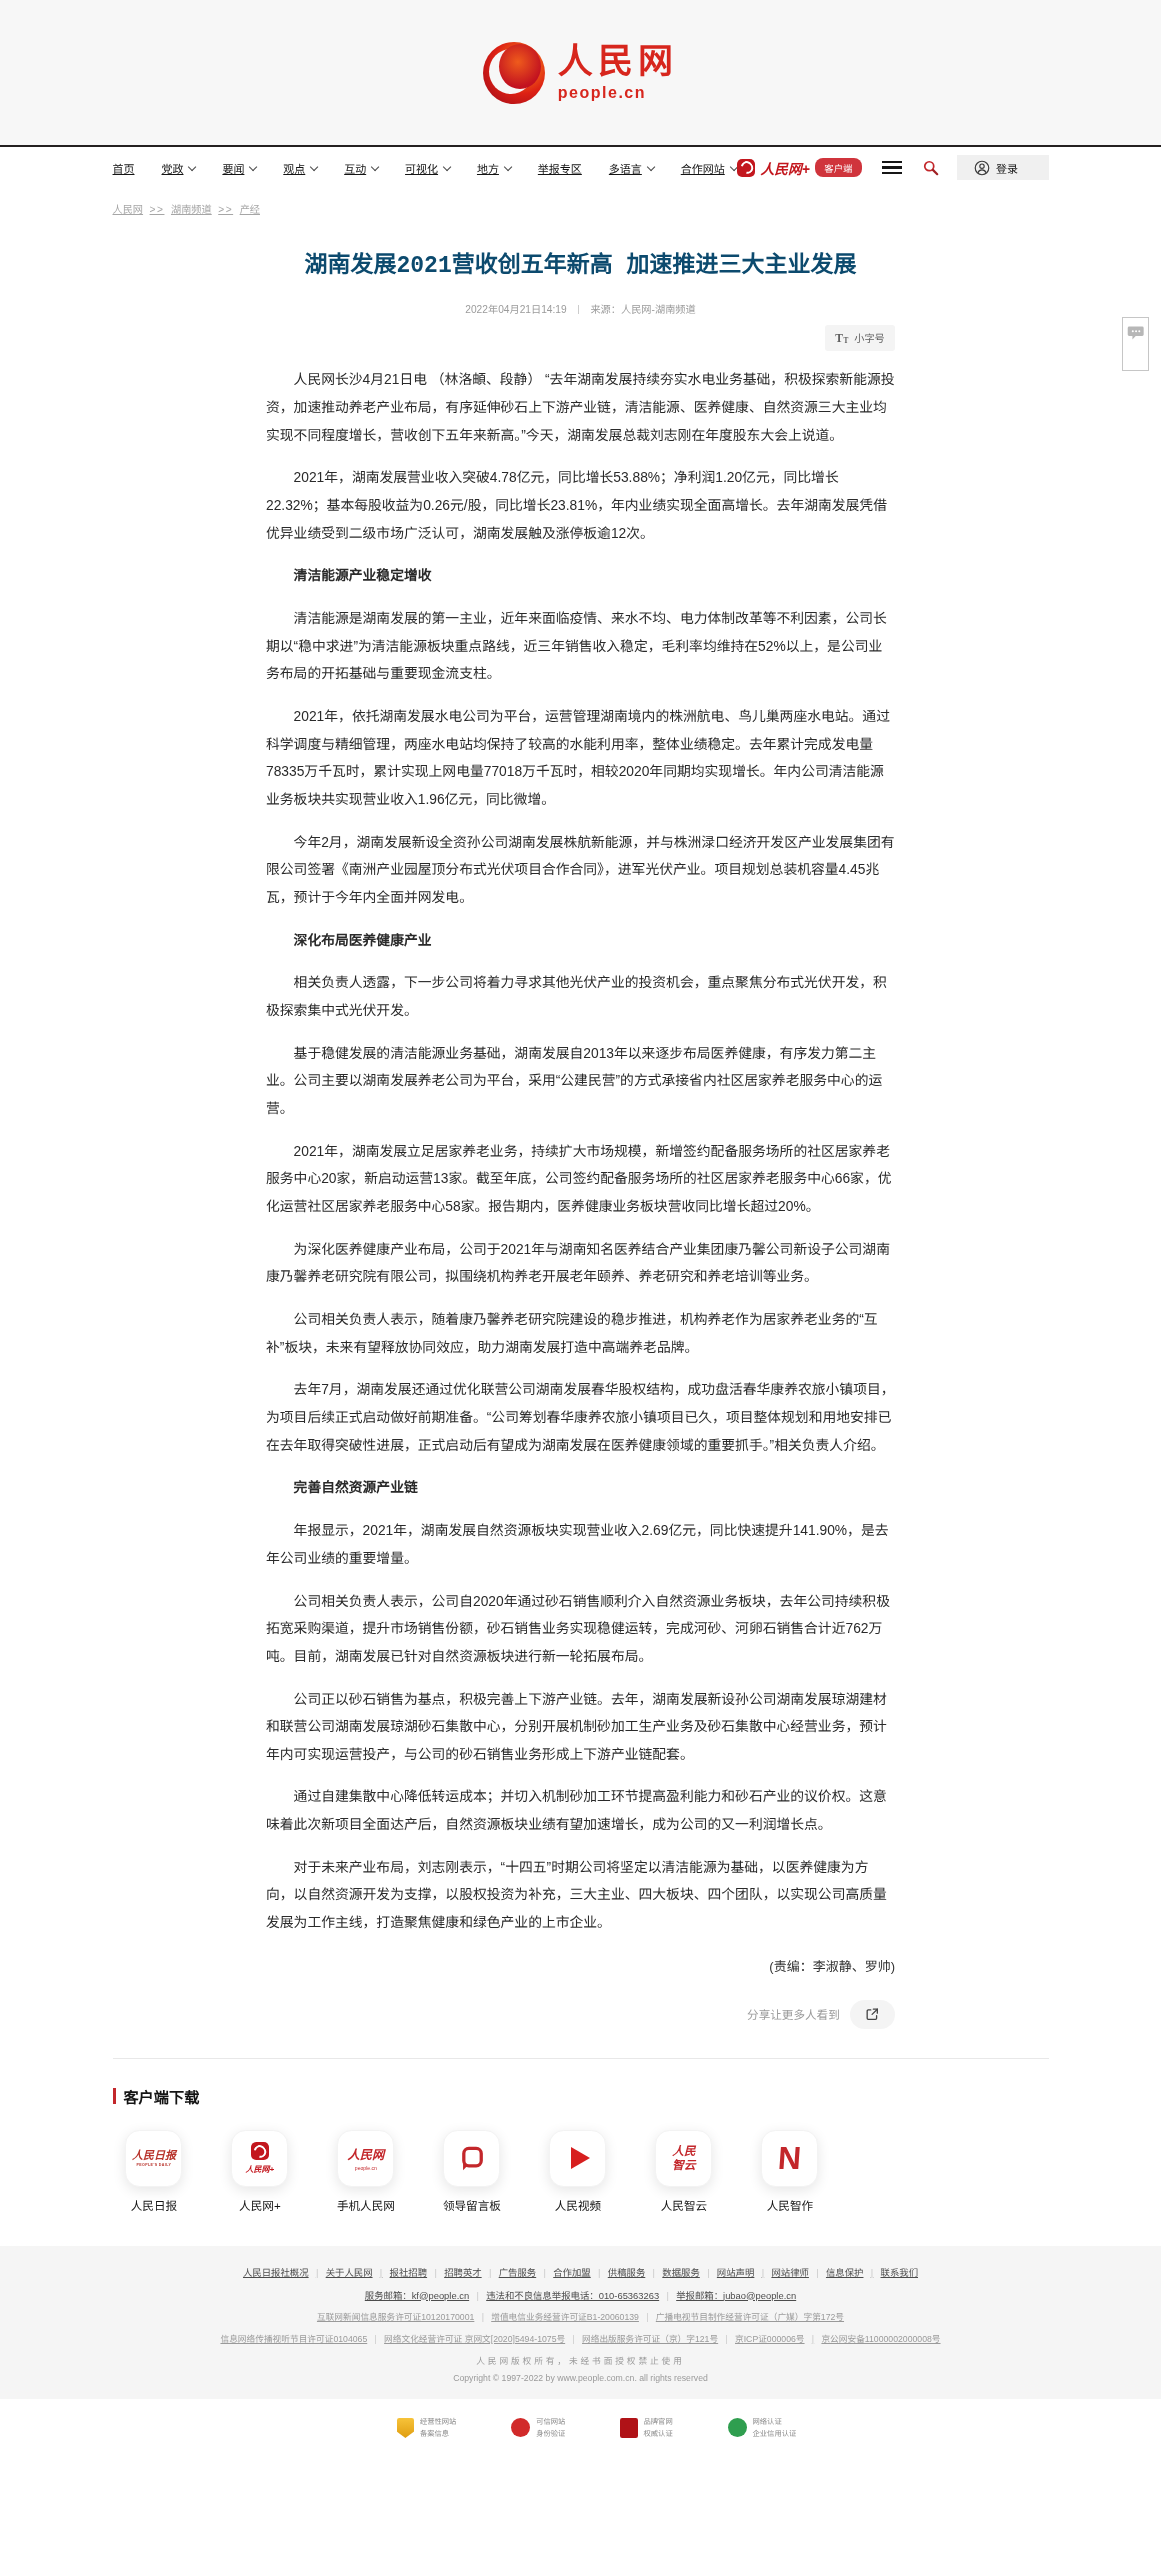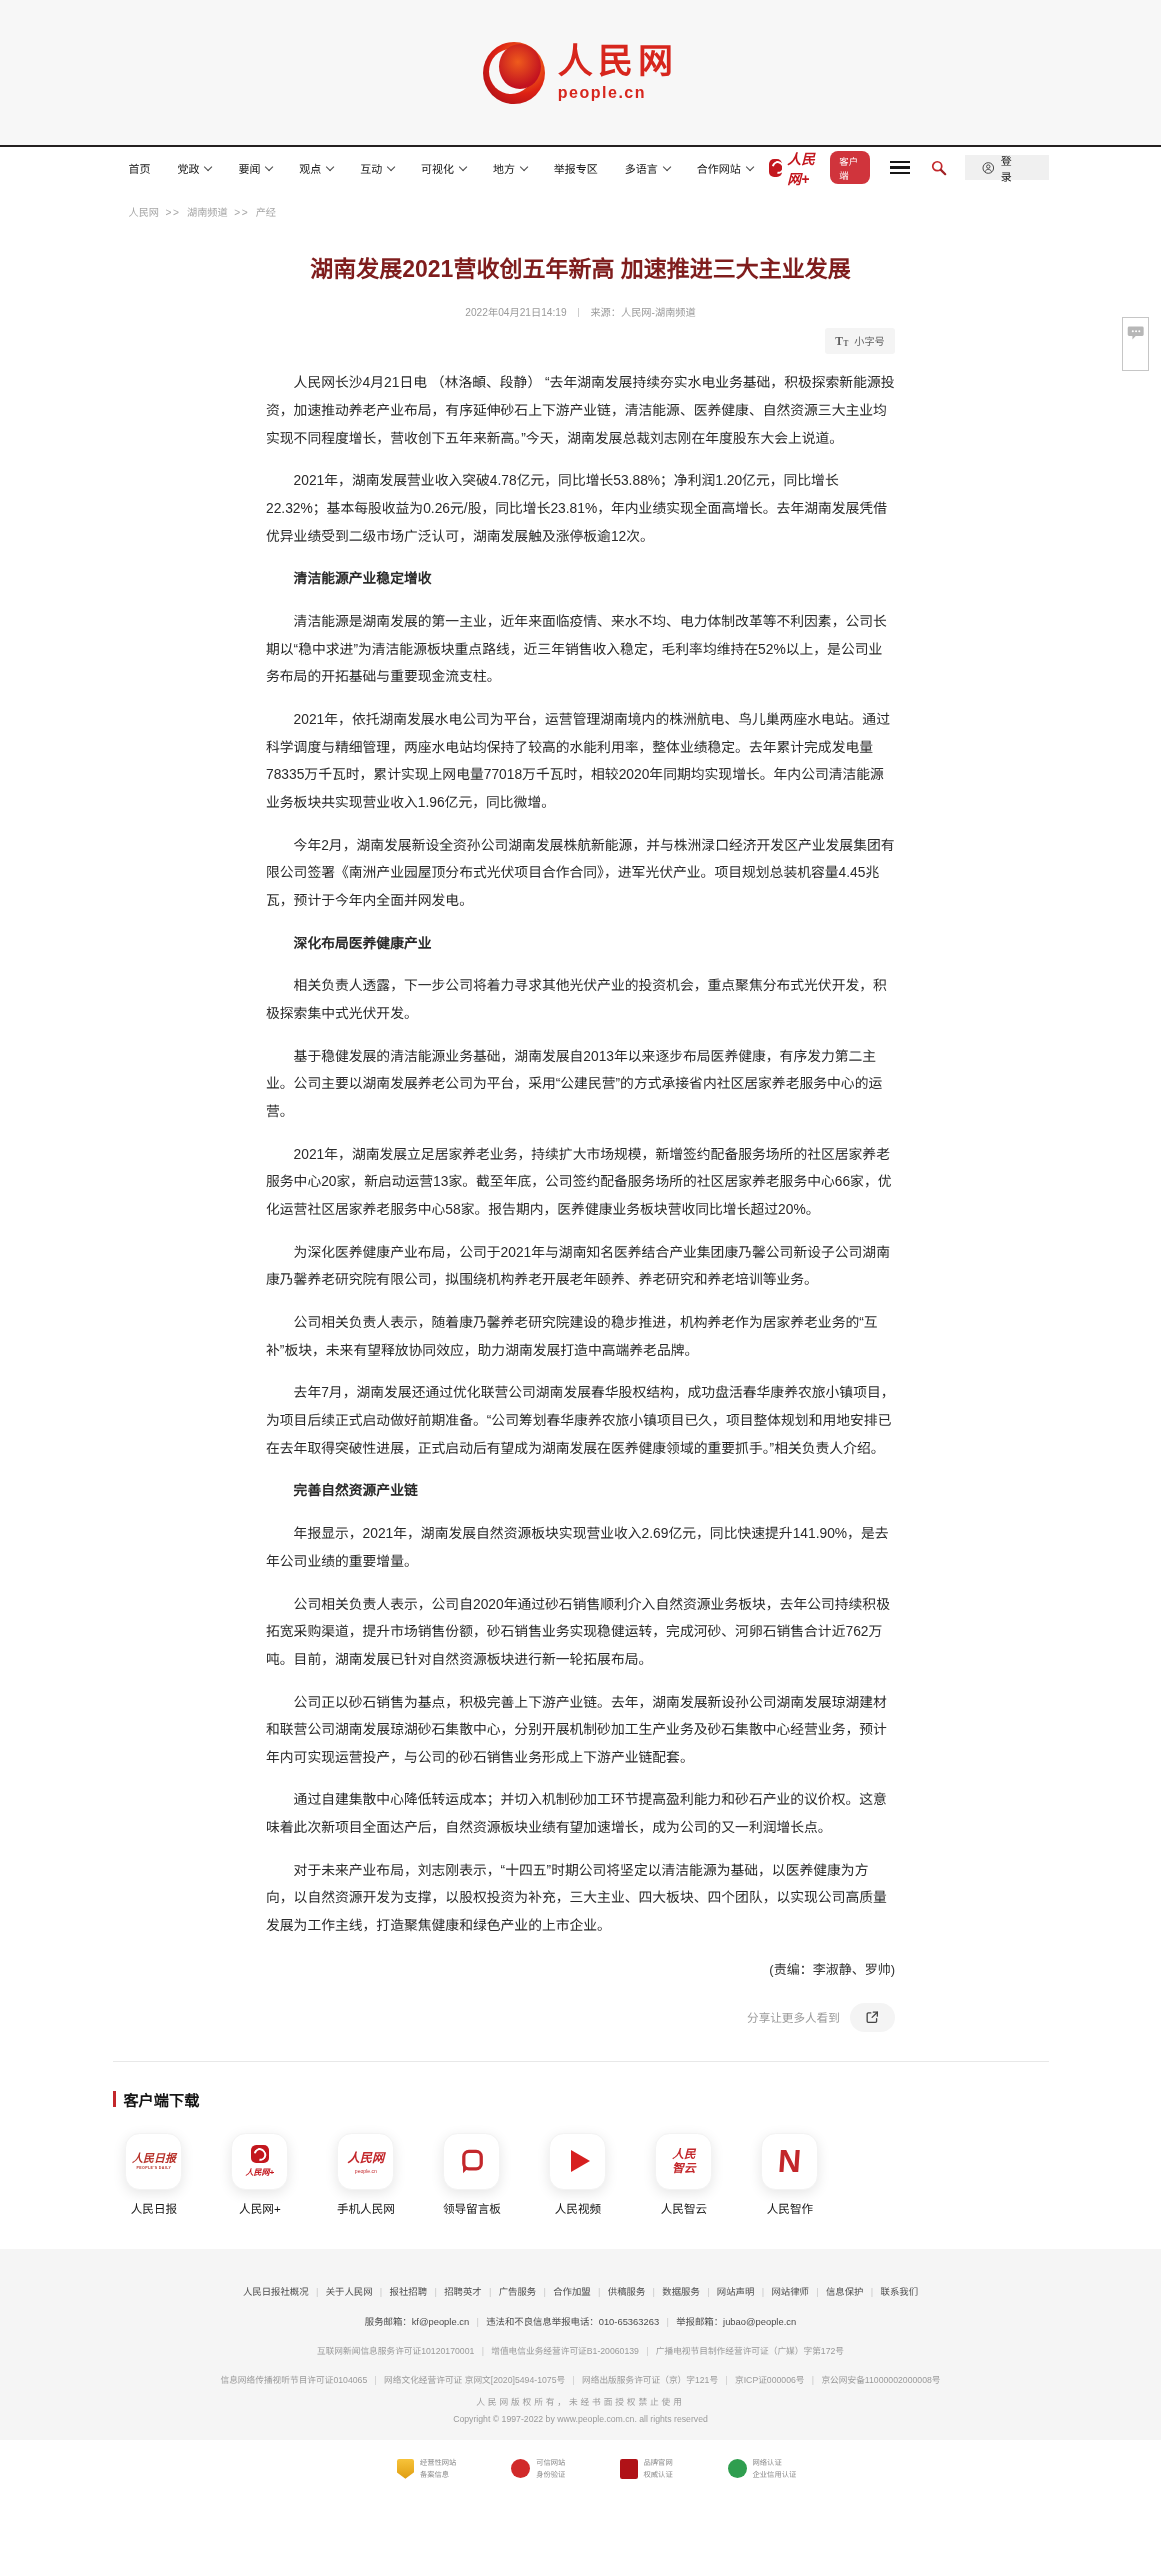--- a/index.html
+++ b/index.html
@@ -18,21 +18,21 @@
     border-radius:50%; background:#f7f7f7; }
   .logo-ball::after { content:""; position:absolute; left:16px; top:2.9px; width:42px; height:45px;
     border-radius:50%; background:radial-gradient(circle at 45% 40%, #ef5b1c, #c21120 70%); }
   .logo-text { display:flex; flex-direction:column; }
   .logo-cn { font-size:35px; font-weight:700; color:#d7261d; letter-spacing:5.1px; line-height:1; }
   .logo-en { font-size:16px; font-weight:700; color:#d7261d; letter-spacing:1.5px; margin-top:5.1px; }
 
   
   .main-nav { background:#fff; height:41px; }
   .nav-inner { width:936px; margin:0 auto; height:41px; display:flex; align-items:center; justify-content:space-between; }
-  ul { list-style:none; margin:16px; padding:0; }
+  ul { list-style:none; margin:0; padding:0;text-decoration:underline; }
   .nav-left { display:flex; gap:27px; align-items:center; font-size:11px; color:#141414; }
   .nav-item { cursor:pointer; white-space:nowrap; }
   .nav-item.has-caret::after { content:""; display:inline-block; width:5.1px; height:5.1px;
     border-right:1.1px solid #4a4a4a; border-bottom:1.1px solid #4a4a4a;
     transform:rotate(45deg) translate(-0.7px,-0.7px); margin-left:5.8px; vertical-align:1.5px; }
   .nav-right { display:flex; align-items:center; gap:17.4px; height:41px; }
   .app-promo { display:flex; align-items:center; gap:5.1px; cursor:pointer; }
   .mini-ball { width:18px; height:18px; border-radius:5.1px; background:#c3171e; position:relative; display:inline-block; }
   .mini-ball::after { content:""; position:absolute; left:3.6px; top:2.9px; width:8px; height:8.7px;
     border-radius:50%; border:2.2px solid #fff; border-left-color:transparent; transform:rotate(-35deg); }
@@ -45,22 +45,22 @@
            padding:0 30.5px 0 17.4px; font-size:11px; color:#141414; cursor:pointer; }
 
   
   .crumbs { width:936px; margin:13px auto 0; font-size:10.2px; color:#a6a6a6; }
   .crumbs ul { display:flex; }
   .crumb { cursor:pointer; }
   .crumb + .crumb::before { content:">>"; margin:0 6.5px; color:#a6a6a6; letter-spacing:1.5px; }
 
   
   main { width:629px; margin:0 auto; }
-  h1.title { font-size:23px; line-height:1.5; font-weight:700; color:#7f1d1d;
-             text-align:center; margin:33px 0 0; }
+  h1.title { font-size:23px; line-height:1.5; font-weight:700; color:#0c4a6e;
+             text-align:center; margin:33px 0 0;font-family:Liberation Mono, monospace; }
   .meta { margin-top:17.4px; text-align:center; font-size:10.2px; color:#9b9b9b; }
   .meta-sep { display:inline-block; width:0.7px; height:8.7px; background:#ccc; margin:0 8.7px; vertical-align:-0.7px; }
   .meta a { color:#9b9b9b; text-decoration:none; cursor:pointer; }
   .toolbar { display:flex; justify-content:flex-end; margin-top:8.7px; }
   .fontsize-btn { background:#f4f4f4; border:0; border-radius:2.9px; color:#5f5f5f; font-size:10.2px;
                   padding:5.8px 10.2px; cursor:pointer; display:flex; align-items:flex-end; gap:0.7px; }
   .tt-big::before { content:"T"; font-size:11.6px; font-weight:600; font-family:"Liberation Serif",serif; }
   .tt-small::before { content:"T"; font-size:7.3px; font-weight:600; font-family:"Liberation Serif",serif; }
   .fontsize-label { margin-left:5.1px; }
   article { margin-top:11.6px; }

